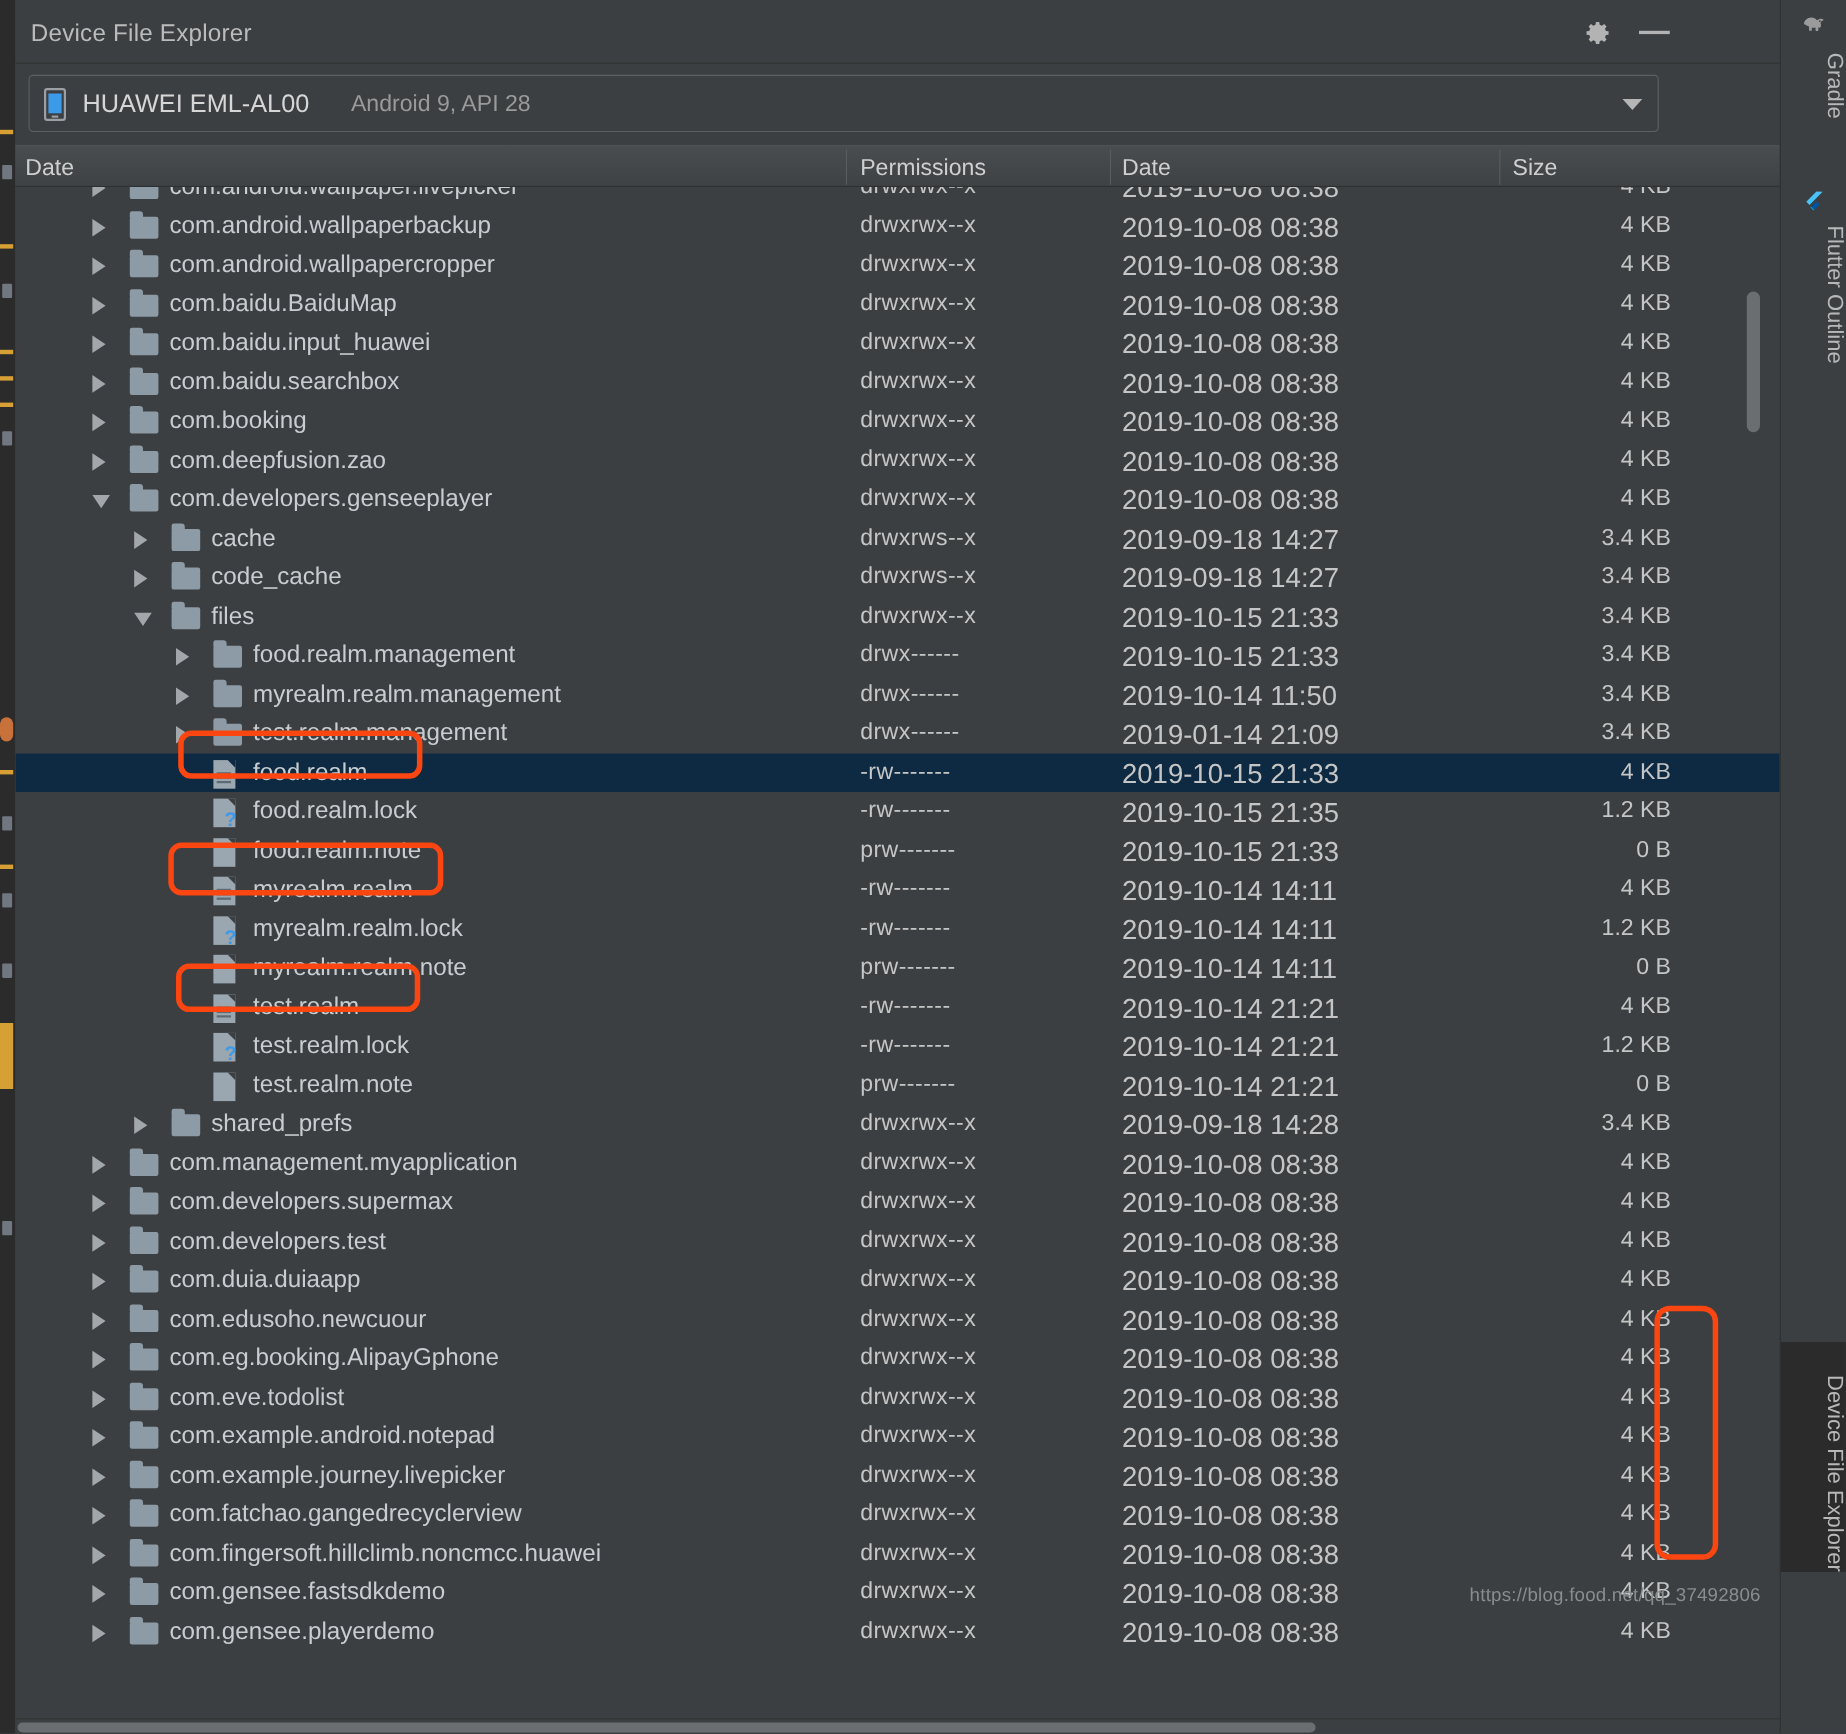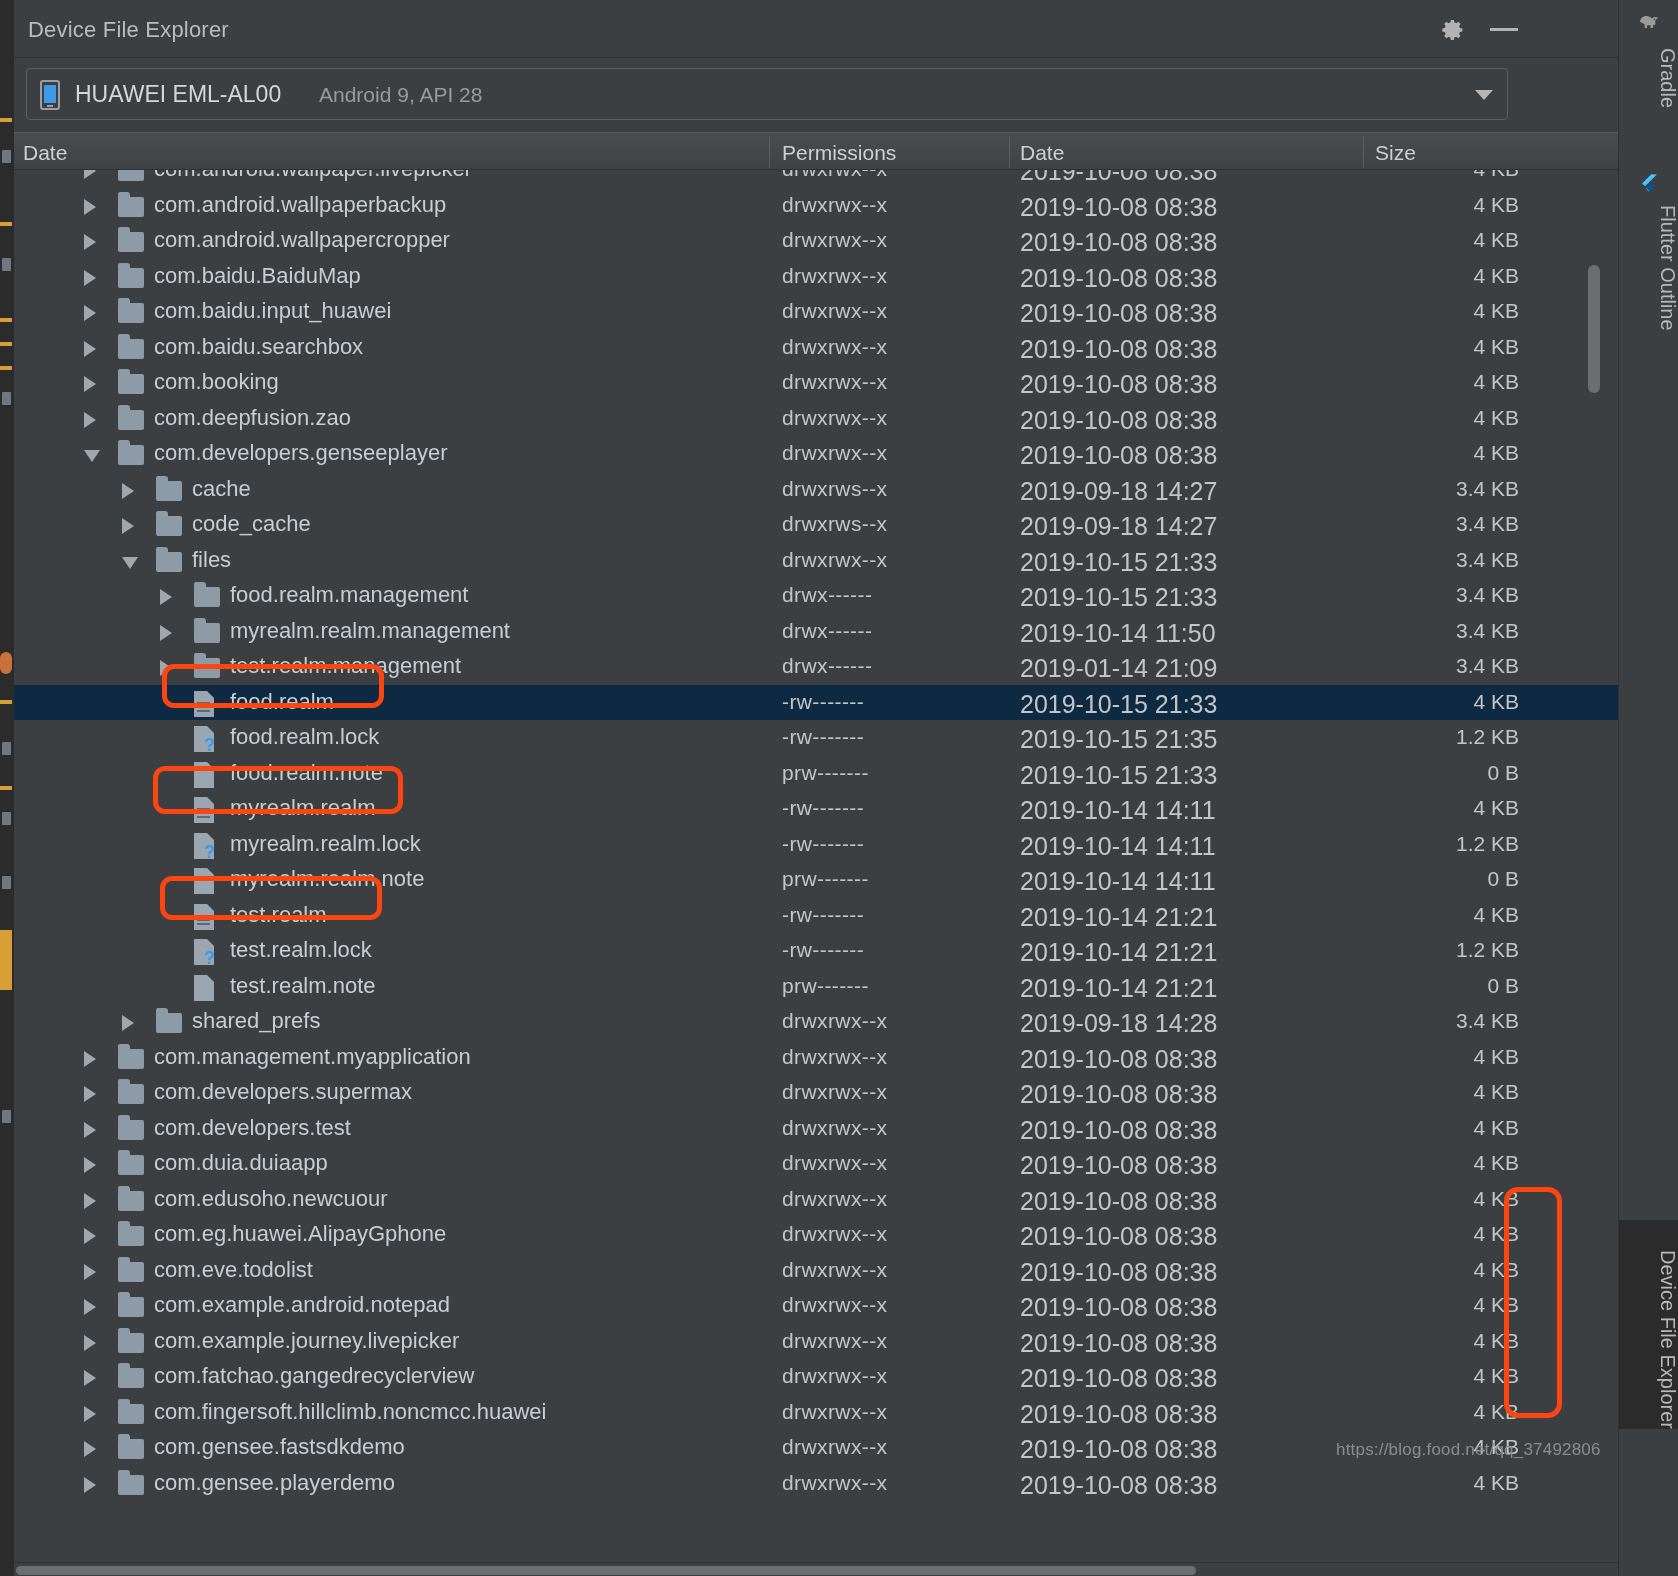--- a/index.html
+++ b/index.html
@@ -523,21 +523,21 @@
         <div class="arw" style="left: 70px;"></div>
         <div class="fld" style="left: 104px;"></div>
         <div class="nm" style="left: 140px;">com.edusoho.newcuour</div>
         <div class="pm">drwxrwx--x</div>
         <div class="dt">2019-10-08 08:38</div>
         <div class="sz">4 KB</div>
       </div>
       <div class="row" style="margin-top: 0px;">
         <div class="arw" style="left: 70px;"></div>
         <div class="fld" style="left: 104px;"></div>
-        <div class="nm" style="left: 140px;">com.eg.huawei.AlipayGphone</div>
+        <div class="nm" style="left: 140px;">com.eg.booking.AlipayGphone</div>
         <div class="pm">drwxrwx--x</div>
         <div class="dt">2019-10-08 08:38</div>
         <div class="sz">4 KB</div>
       </div>
       <div class="row" style="margin-top: 0px;">
         <div class="arw" style="left: 70px;"></div>
         <div class="fld" style="left: 104px;"></div>
         <div class="nm" style="left: 140px;">com.eve.todolist</div>
         <div class="pm">drwxrwx--x</div>
         <div class="dt">2019-10-08 08:38</div>

